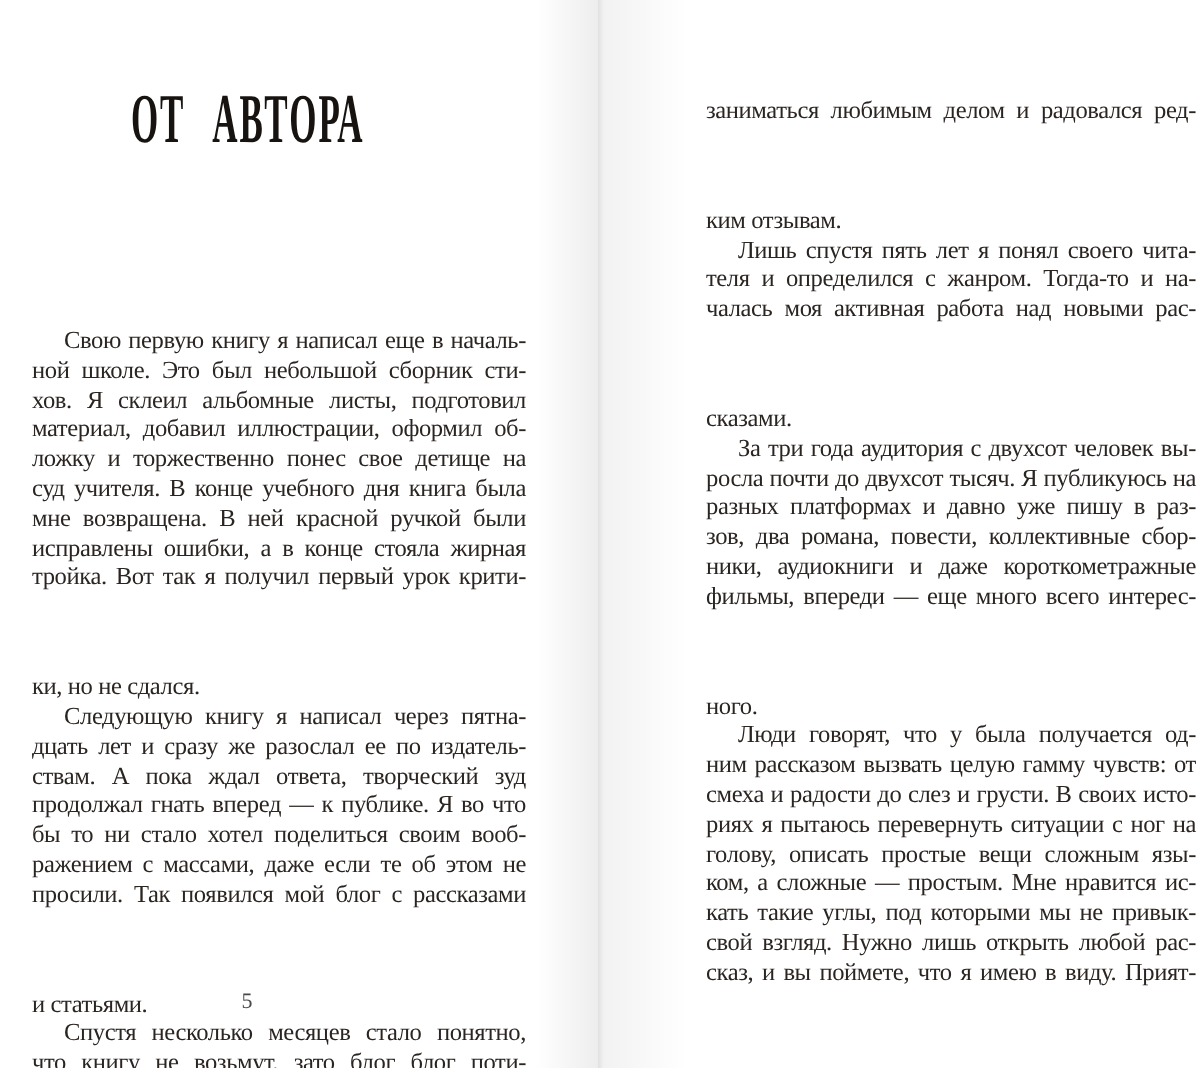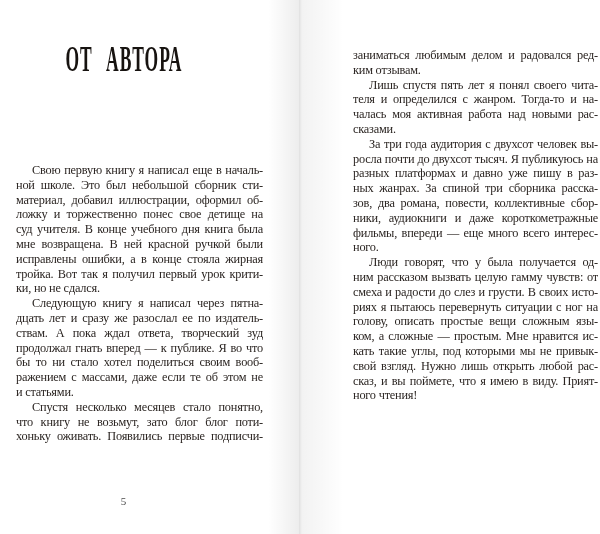--- a/index.html
+++ b/index.html
@@ -40,21 +40,21 @@
   }
   .text-block.left-col{left:16px;top:163px;width:247px;}
   .text-block.right-col{left:53px;top:48px;width:245px;}
 
   .line{
     height:14.8px;
     text-align:justify;
     text-align-last:justify;
     white-space:normal;
   }
-  .line.end{text-align-last:left;}
+  .line.end{text-align-last:left;margin-top:40px;}
   .line.indent{text-indent:16px;}
 
   .page-number{
     position:absolute;top:495px;left:0;width:247px;
     text-align:center;
     font-size:11px;
     color:var(--pagenum,#4a4a4a);
   }
 
   
@@ -79,33 +79,35 @@
 
 <div class="reader" style="--page-bg: #ffffff; --text: #2b2522; --title: #171310; --pagenum: #4a4a4a;">
 
   <div class="page page-left">
     <h1 class="chapter-title" style="margin:0;">
       <span>ОТ АВТОРА</span>
     </h1>
     <div class="text-block left-col" id="left-text">
         <div class="line indent">Свою первую книгу я написал еще в началь-</div>
         <div class="line">ной школе. Это был небольшой сборник сти-</div>
+        <div class="line">хов. Я склеил альбомные листы, подготовил</div>
         <div class="line">материал, добавил иллюстрации, оформил об-</div>
         <div class="line">ложку и торжественно понес свое детище на</div>
         <div class="line">суд учителя. В конце учебного дня книга была</div>
         <div class="line">мне возвращена. В ней красной ручкой были</div>
         <div class="line">исправлены ошибки, а в конце стояла жирная</div>
         <div class="line">тройка. Вот так я получил первый урок крити-</div>
         <div class="line end">ки, но не сдался.</div>
         <div class="line indent">Следующую книгу я написал через пятна-</div>
         <div class="line">дцать лет и сразу же разослал ее по издатель-</div>
         <div class="line">ствам. А пока ждал ответа, творческий зуд</div>
         <div class="line">продолжал гнать вперед — к публике. Я во что</div>
         <div class="line">бы то ни стало хотел поделиться своим вооб-</div>
         <div class="line">ражением с массами, даже если те об этом не</div>
+        <div class="line">просили. Так появился мой блог с рассказами</div>
         <div class="line end">и статьями.</div>
         <div class="line indent">Спустя несколько месяцев стало понятно,</div>
         <div class="line">что книгу не возьмут, зато блог блог поти-</div>
         <div class="line">хоньку оживать. Появились первые подписчи-</div>
       </div>
     <div class="page-number">5</div>
   </div>
 
   <div class="spine-shadow-left"></div>
   <div class="spine-line"></div>
@@ -115,21 +117,20 @@
     <div class="text-block right-col" id="right-text">
         <div class="line">заниматься любимым делом и радовался ред-</div>
         <div class="line end">ким отзывам.</div>
         <div class="line indent">Лишь спустя пять лет я понял своего чита-</div>
         <div class="line">теля и определился с жанром. Тогда-то и на-</div>
         <div class="line">чалась моя активная работа над новыми рас-</div>
         <div class="line end">сказами.</div>
         <div class="line indent">За три года аудитория с двухсот человек вы-</div>
         <div class="line">росла почти до двухсот тысяч. Я публикуюсь на</div>
         <div class="line">разных платформах и давно уже пишу в раз-</div>
-        <div class="line">ных жанрах. За спиной три сборника расска-</div>
         <div class="line">зов, два романа, повести, коллективные сбор-</div>
         <div class="line">ники, аудиокниги и даже короткометражные</div>
         <div class="line">фильмы, впереди — еще много всего интерес-</div>
         <div class="line end">ного.</div>
         <div class="line indent">Люди говорят, что у была получается од-</div>
         <div class="line">ним рассказом вызвать целую гамму чувств: от</div>
         <div class="line">смеха и радости до слез и грусти. В своих исто-</div>
         <div class="line">риях я пытаюсь перевернуть ситуации с ног на</div>
         <div class="line">голову, описать простые вещи сложным язы-</div>
         <div class="line">ком, а сложные — простым. Мне нравится ис-</div>

